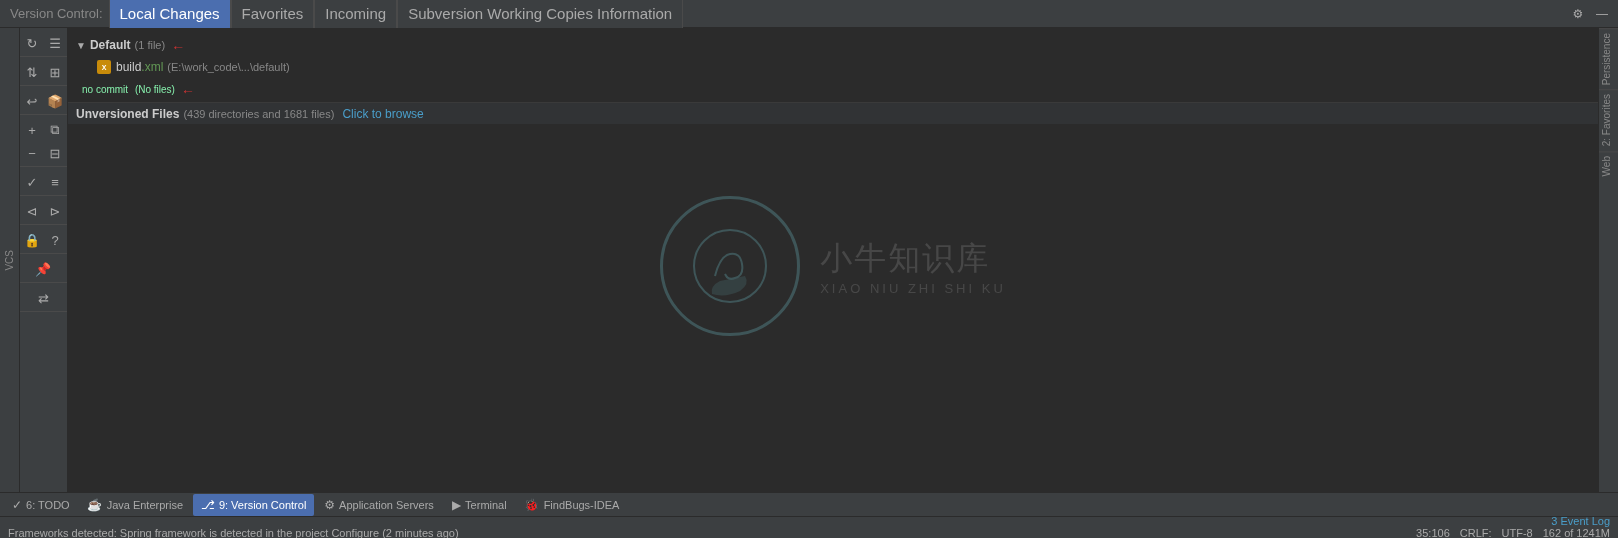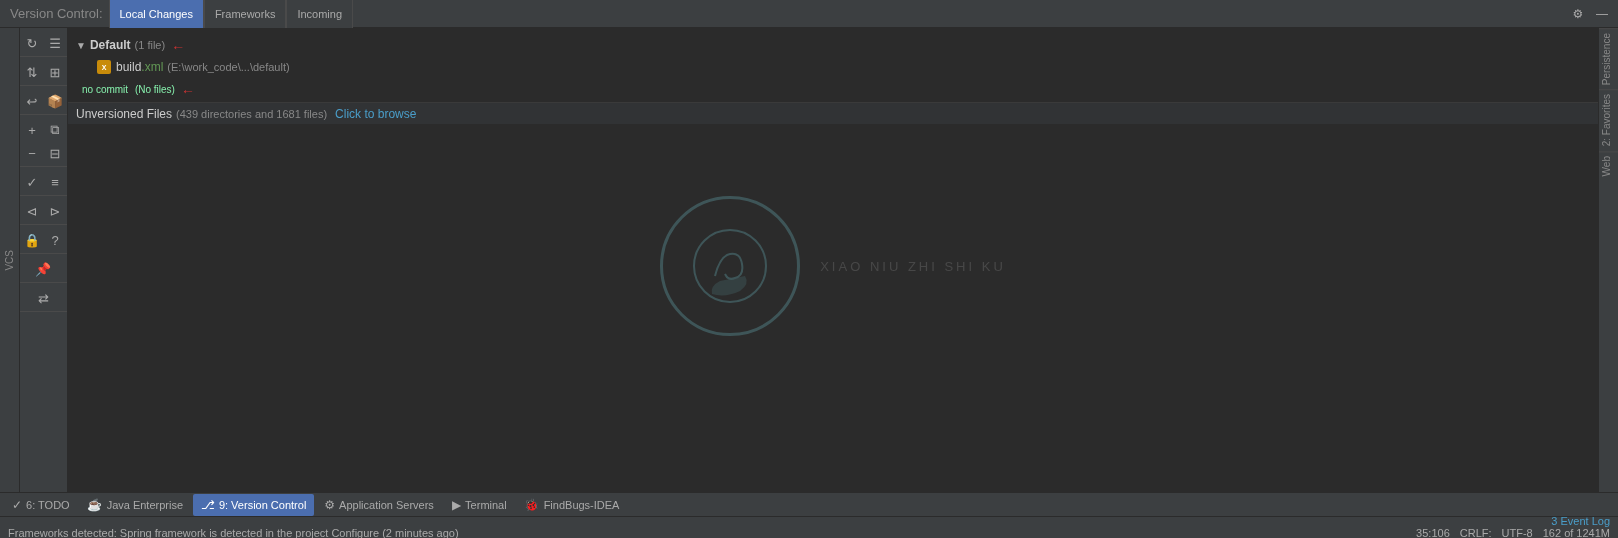--- a/index.html
+++ b/index.html
@@ -18,21 +18,21 @@
       color: #888;
       font-size: 13px;
       padding: 0 6px;
       white-space: nowrap;
     }
     .tab {
       height: 28px;
       padding: 0 10px;
       display: flex;
       align-items: center;
-      font-size: 11px;
+      font-size: 15px;
       color: #aaa;
       cursor: pointer;
       border-right: 1px solid #4a4a4a;
       border-left: 1px solid #4a4a4a;
       background: #3c3f41;
       white-space: nowrap;
     }
     .tab.active {
       color: #ffffff;
       background: #4b6eaf;
@@ -188,21 +188,21 @@
 
     .unversioned-row {
       display: flex;
       align-items: center;
       padding: 3px 8px;
       height: 22px;
       background: #313335;
       border-top: 1px solid #3a3a3a;
       margin-top: 2px;
     }
-    .unversioned-label { font-weight: normal; color: #cccccc; font-size: 12px; }
+    .unversioned-label { font-weight: bold; color: #cccccc; font-size: 12px; }
     .unversioned-count { color: #888; font-size: 11px; margin-left: 4px; }
     .unversioned-link { color: #4a9eca; font-size: 12px; margin-left: 8px; text-decoration: none; cursor: pointer; }
 
     
     .watermark-area {
       display: flex;
       align-items: center;
       justify-content: center;
       height: 280px;
       opacity: 0.3;
@@ -296,22 +296,23 @@
       justify-content: center;
       font-weight: bold;
     }
   </style>
 </head>
 <body>
 
 <div class="top-tab-bar">
   <span class="version-control-label">Version Control:</span>
   <div class="tab active">Local Changes</div>
-  <div class="tab">Frameworks</div>
+  <div class="tab">Favorites</div>
   <div class="tab">Incoming</div>
+  <div class="tab">Subversion Working Copies Information</div>
   <div class="top-tab-right">
     <div class="icon-btn">⚙</div>
     <div class="icon-btn">—</div>
   </div>
 </div>
 
 <div class="main-layout">
 
   <div class="left-edge">
     <span class="vertical-label">VCS</span>
@@ -414,20 +415,21 @@
 
     <div class="watermark-area">
       <div class="watermark-circle">
         <svg width="80" height="80" viewBox="0 0 80 80">
           <circle cx="40" cy="40" r="36" fill="none" stroke="#6bb8c0" stroke-width="2"></circle>
           <path d="M25 50 Q30 30 40 28 Q50 26 52 38 Q54 50 45 52 Q38 55 35 48" fill="none" stroke="#6bb8c0" stroke-width="2"></path>
           <path d="M30 55 Q20 60 22 68 Q35 72 50 65 Q60 58 55 50" fill="#6bb8c0" opacity="0.5"></path>
         </svg>
       </div>
       <div class="watermark-text-block">
+        <div class="watermark-cn">小牛知识库</div>
         <div class="watermark-en">XIAO NIU ZHI SHI KU</div>
       </div>
     </div>
 
   </div>
 
   <div class="right-sidebar">
     <div class="right-label">Persistence</div>
     <div class="right-label">2: Favorites</div>
     <div class="right-label">Web</div>

